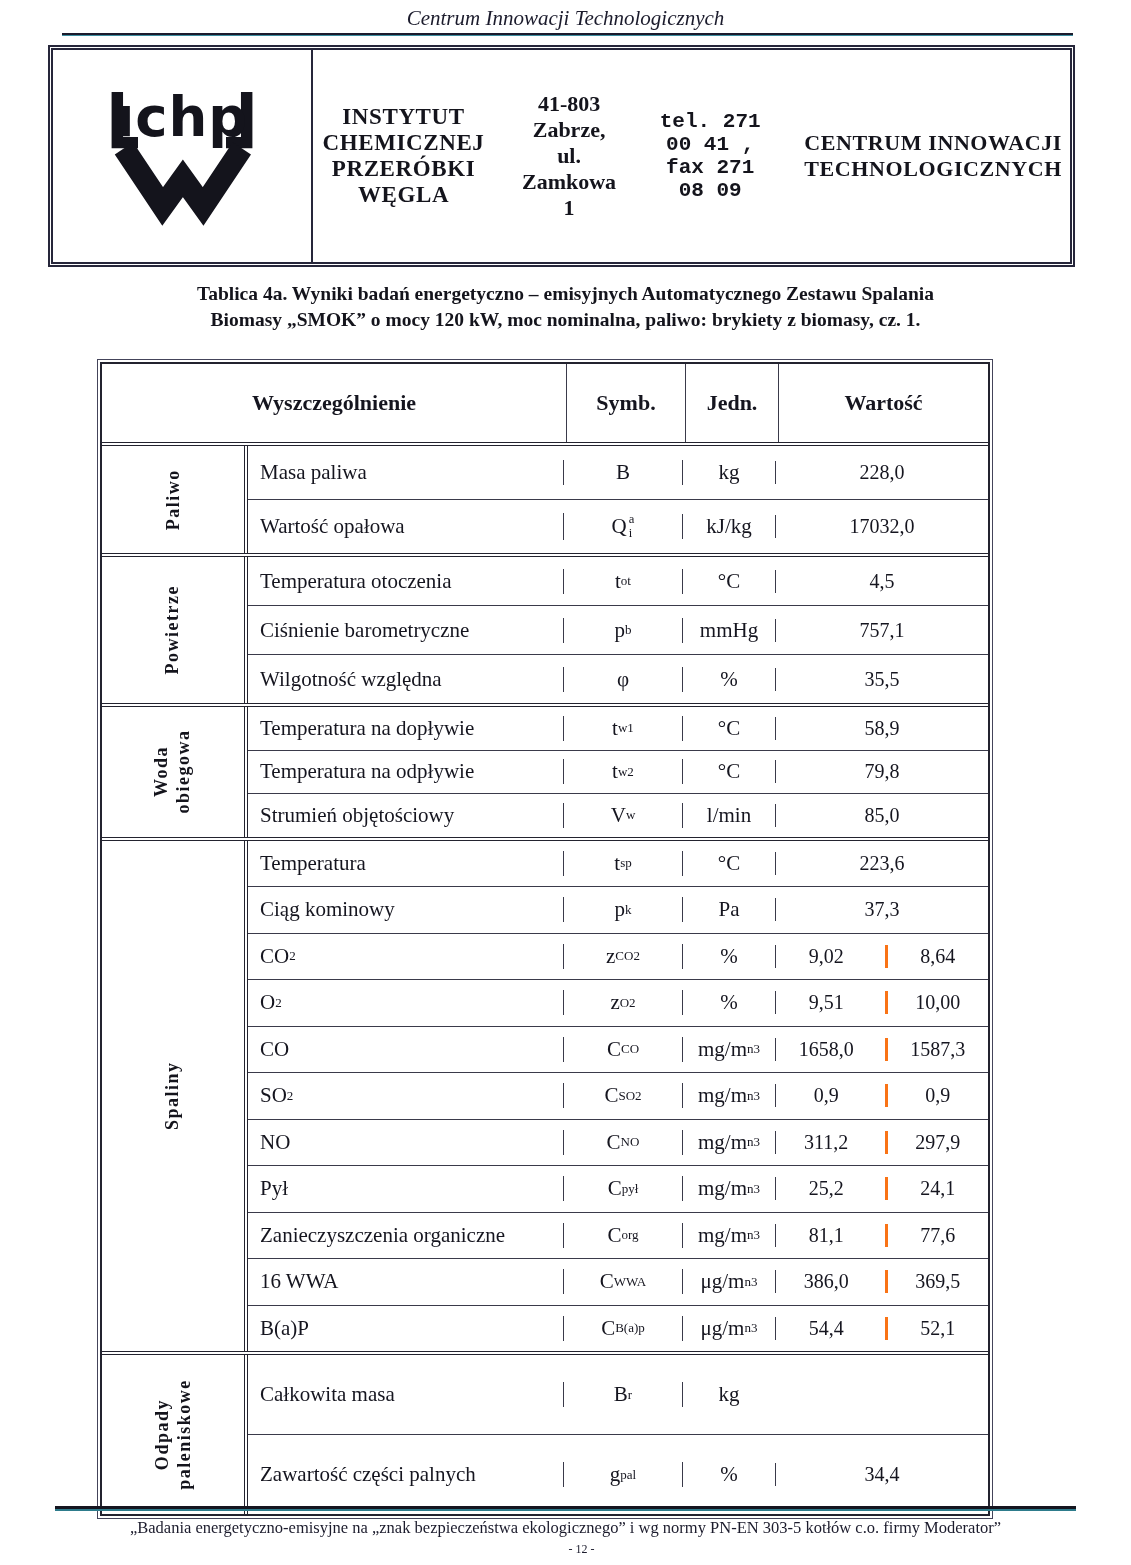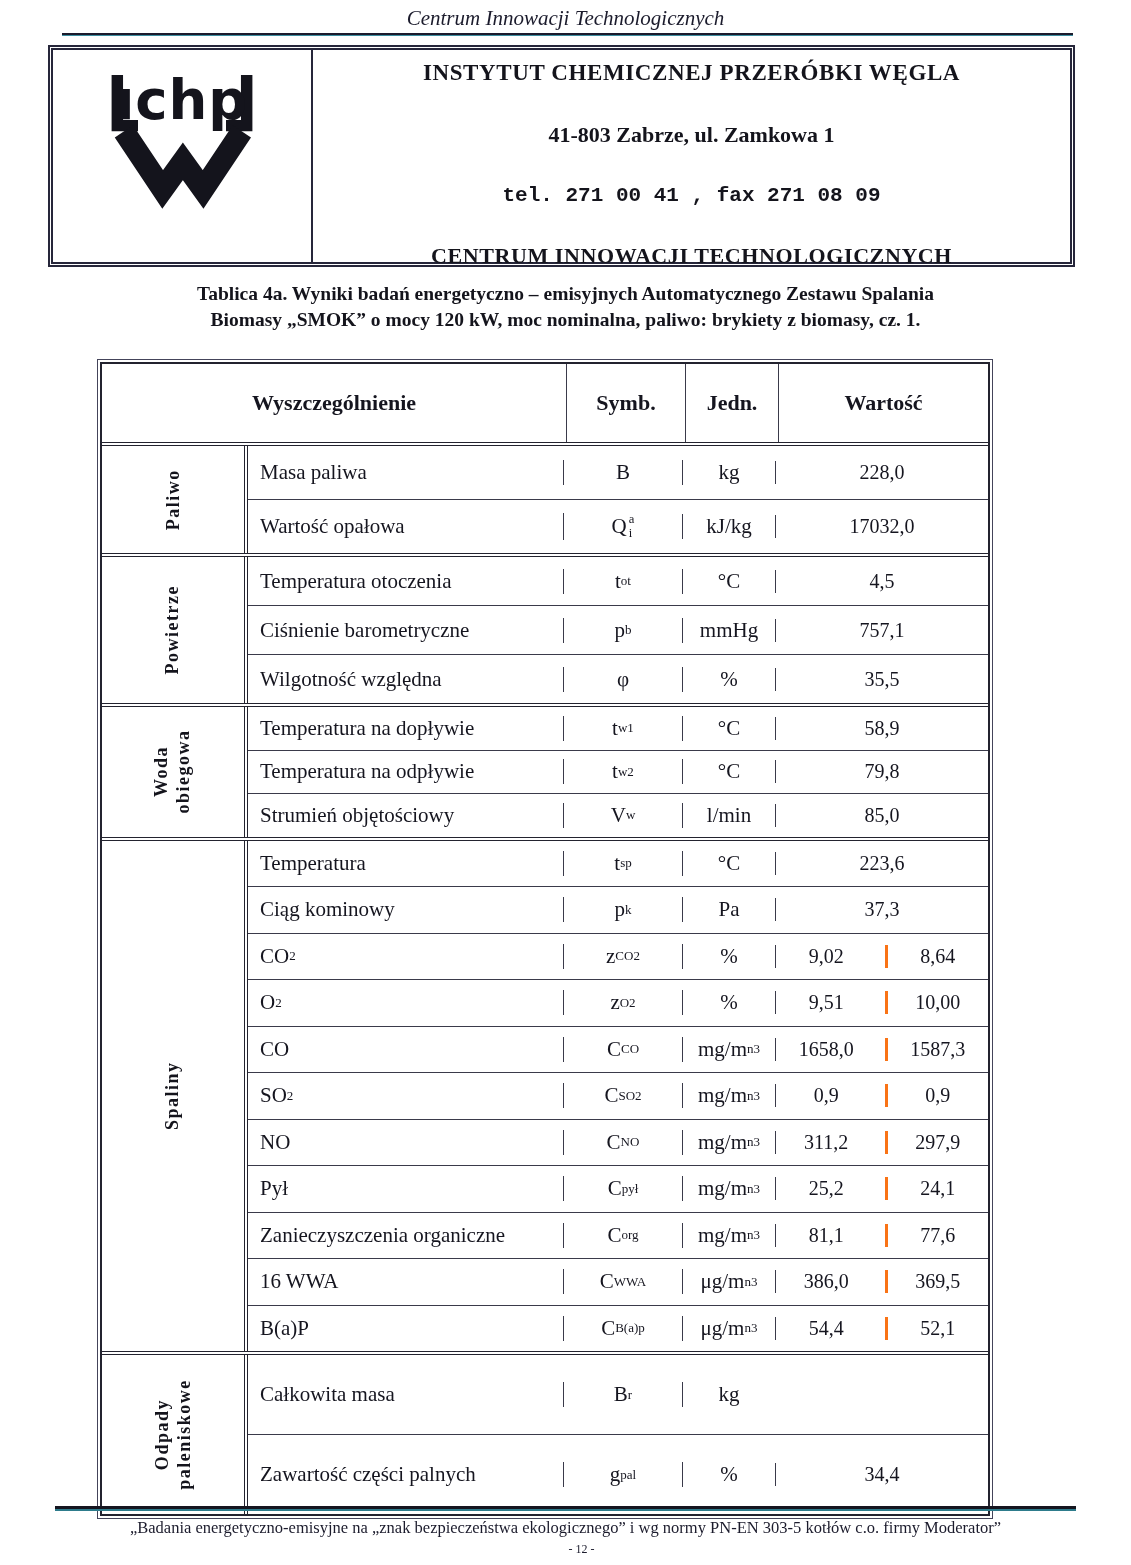--- a/index.html
+++ b/index.html
@@ -9,22 +9,22 @@
   }
   
   .running-header{position:absolute;top:6px;left:0;width:100%;text-align:center;
     font-style:italic;font-size:21px;color:#1b1b2c;}
   .top-rule{position:absolute;top:33px;left:62px;right:58px;height:2px;
     background:#1b1b2c;border-bottom:1px solid #3d8ea0;}
   
   .letterhead{position:absolute;left:48px;top:45px;width:1027px;height:222px;
     border:5px double #26263a;display:flex;box-sizing:border-box;background:#fff;}
   .logo-cell{width:260px;border-right:2px solid #26263a;display:flex;
-    justify-content:center;align-items:flex-start;padding-top:16px;box-sizing:border-box;}
-  .lh-text{flex:1;display:flex;flex-direction:column;justify-content:space-evenly;
+    justify-content:center;align-items:flex-start;padding-top:33px;box-sizing:border-box;}
+  .lh-text{flex:1;display:flex;flex-direction:row;justify-content:space-evenly;
     align-items:center;text-align:center;font-weight:bold;padding:10px 8px;color:#14141c;gap:36px;}
   .lh1{font-size:23px;letter-spacing:.6px;}
   .lh2{font-size:22px;}
   .lh3{font-size:21px;font-family:Liberation Mono, monospace;}
   .lh4{font-size:22px;letter-spacing:.6px;}
   
   .caption{position:absolute;top:281px;left:50%;transform:translateX(-50%);
     width:1000px;text-align:center;font-weight:bold;font-size:19.5px;line-height:25.5px;color:#14141c;}
   
   .table{position:absolute;left:100px;top:362px;width:890px;box-sizing:border-box;

